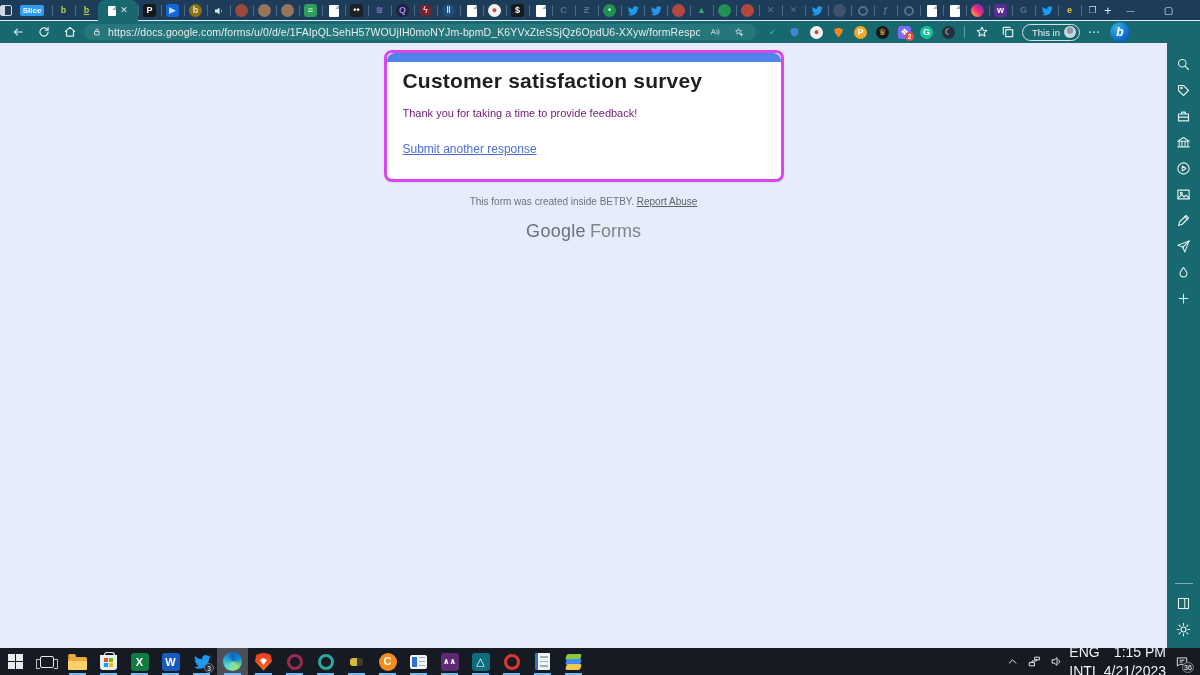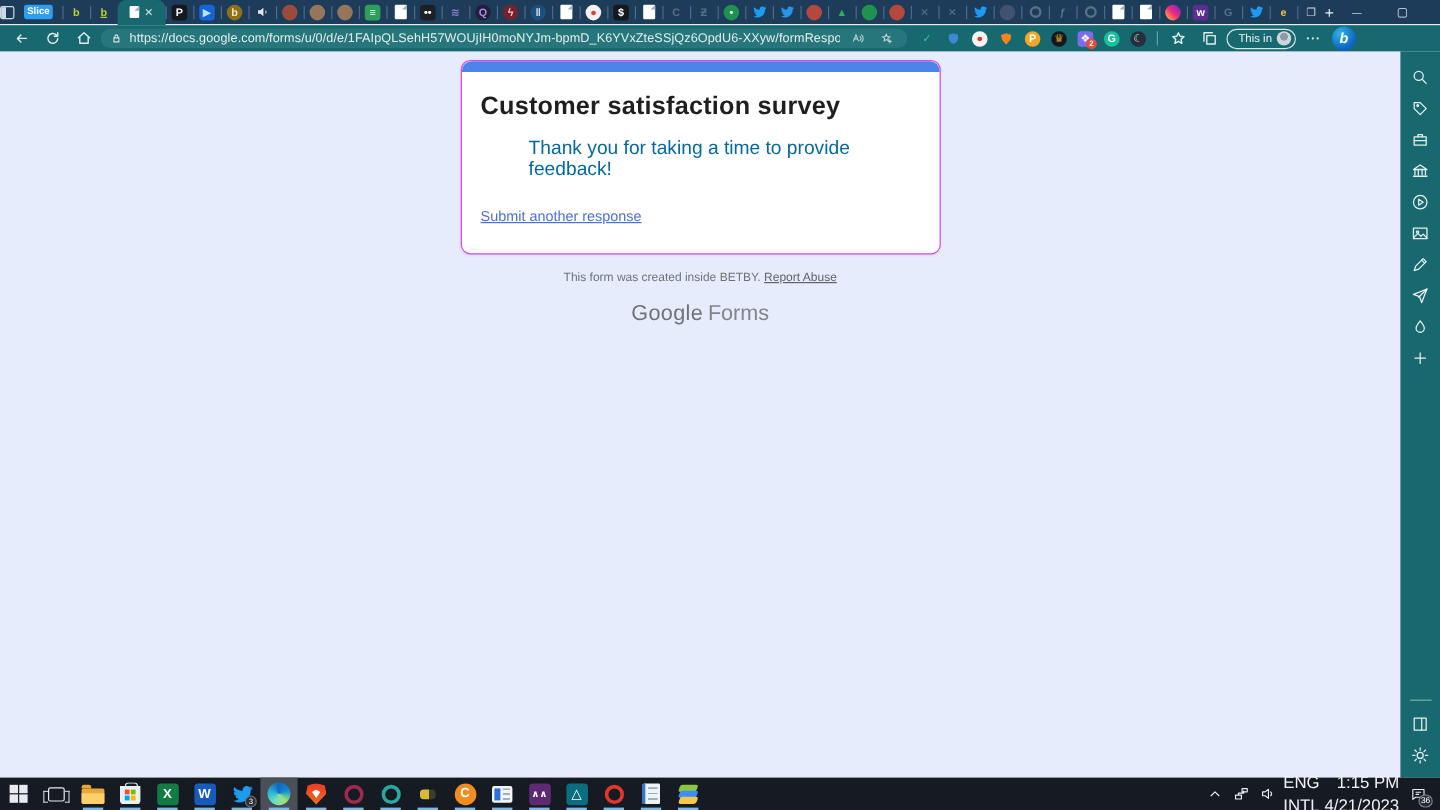--- a/index.html
+++ b/index.html
@@ -5,21 +5,21 @@
   :root{
     --tabbar:#1d3c5a; --teal:#17696f; --pill:#27767b; --contentbg:#e6ecfb;
     --taskbar:#161a22; --underline:#76b9ed; --card-accent:#4e83ea; --link:#4a6fd8;
   }
   *{margin:0;padding:0;box-sizing:border-box;}
   html,body{width:1200px;height:675px;overflow:hidden;}
   body{font-family:"Liberation Sans","DejaVu Sans",sans-serif;background:#000;}
   #screen{position:relative;width:1200px;height:675px;background:var(--contentbg);}
 
   
-  #tabbar{position:absolute;top:0;left:0;right:0;height:20px;background:var(--tabbar);display:flex;align-items:center;}
+  #tabbar{position:absolute;top:0;left:0;right:0;height:20px;background:var(--tabbar);display:flex;align-items:flex-start;}
   #tab-layout-btn{width:28px;height:21px;display:flex;align-items:center;justify-content:center;}
   .tlb-glyph{width:12px;height:11px;border:1.5px solid #cfdce8;border-radius:2px;position:relative;}
   .tlb-glyph::before{content:"";position:absolute;left:0;top:0;bottom:0;width:4px;background:#cfdce8;}
   #tabstrip{display:flex;align-items:flex-end;height:21px;}
   .tab{height:21px;width:23px;display:flex;align-items:center;justify-content:center;position:relative;cursor:pointer;}
   .tab:not(:first-child)::before{content:"";position:absolute;left:0;top:5px;height:11px;width:1px;background:rgba(165,185,205,.35);}
   .tab.active{background:var(--teal);border-radius:7px 7px 0 0;width:40px;gap:4px;}
   .tab.active::before{display:none;}
   .tab.wide{width:40px;}
   .tab .close-x{color:#d7e4e6;font-size:9px;line-height:1;}
@@ -54,24 +54,24 @@
 
   
   #sidebar{position:absolute;top:43px;right:0;width:33px;bottom:27px;background:var(--teal);display:flex;flex-direction:column;align-items:center;padding-top:8px;}
   .sb-btn{width:26px;height:26px;display:flex;align-items:center;justify-content:center;cursor:pointer;border-radius:4px;}
   .sb-btn svg{width:15px;height:15px;stroke:#e7f0f0;stroke-width:1.7;fill:none;stroke-linecap:round;stroke-linejoin:round;}
   #sidebar-bottom{margin-top:auto;display:flex;flex-direction:column;align-items:center;padding-bottom:6px;width:100%;}
   #sidebar-divider{width:18px;height:1px;background:rgba(230,240,240,.5);margin:4px 0 6px;}
 
   
   #content{position:absolute;top:43px;left:0;right:33px;bottom:27px;background:var(--contentbg);overflow:hidden;}
-  #form-card{width:400px;margin:7px auto 0;background:#fff;border:1px solid #d946ef;border-radius:8px;position:relative;padding:26px 16px 22px;box-shadow:0 1px 2px rgba(60,64,67,.08);}
+  #form-card{width:400px;margin:7px auto 0;background:#fff;border:3px solid #d946ef;border-radius:8px;position:relative;padding:16px 16px 22px;box-shadow:0 1px 2px rgba(60,64,67,.08);}
   #card-accent{position:absolute;top:0;left:0;right:0;height:9px;background:var(--card-accent);border-radius:8px 8px 0 0;}
   #form-title{font-size:21px;font-weight:bold;color:#1f1f1f;letter-spacing:.2px;margin-bottom:14px;}
-  #form-message{font-size:16px;color:#0369a1;margin-bottom:20px;margin-left:40px;}
+  #form-message{font-size:11px;color:#701a75;margin-bottom:20px;}
   #submit-another{font-size:12px;color:var(--link);text-decoration:underline;cursor:pointer;display:inline-block;text-align:center;}
   #form-footer{text-align:center;margin-top:14px;font-size:10px;color:#6f7378;}
   #report-abuse{text-decoration:underline;cursor:pointer;color:#5f6368;}
   #forms-brand{text-align:center;margin-top:14px;font-size:18px;}
   #brand-google{color:#6c7277;font-weight:500;letter-spacing:.3px;}
   #brand-forms{color:#80858a;font-weight:300;margin-left:4px;}
 
   
   #taskbar{position:absolute;left:0;right:0;bottom:0;height:27px;background:var(--taskbar);display:flex;align-items:center;}
   #task-apps{display:flex;height:27px;}

